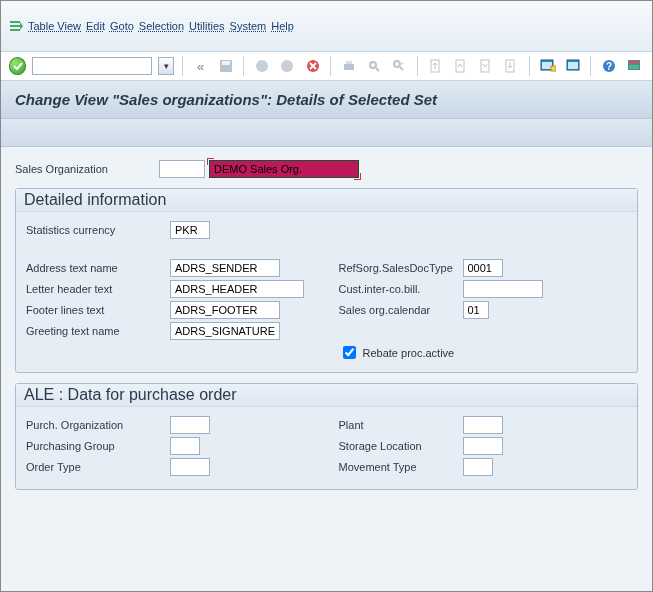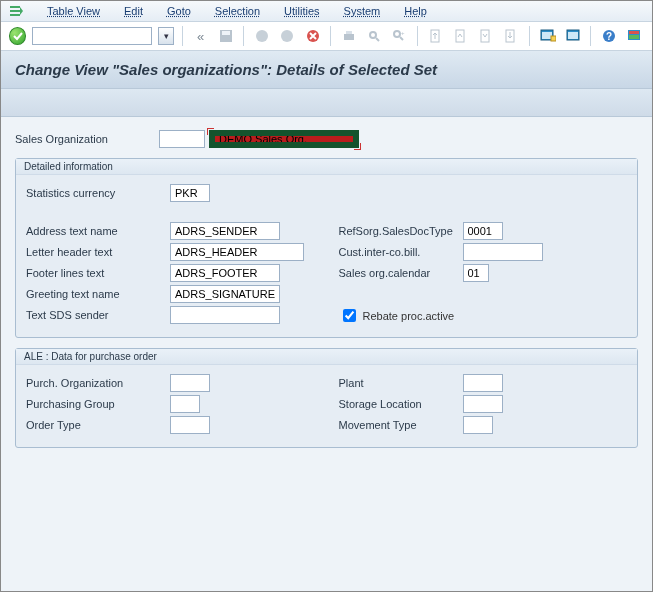--- a/index.html
+++ b/index.html
@@ -14,24 +14,24 @@
     width: 653px;
     height: 592px;
     border: 1px solid #888;
     background: #fff;
     display: flex;
     flex-direction: column;
   }
   .menubar {
     background: linear-gradient(#f6f9fc, #e5edf5);
     border-bottom: 1px solid #c7d4e0;
-    padding: 3px 8px;
+    padding: 18px 8px;
     display: flex;
     align-items: center;
-    gap: 24px;
+    gap: 5px;
   }
   .menubar .menu-item {
     color: #1a3e72;
     text-decoration: underline dotted;
     cursor: pointer;
   }
   .menu-glyph {
     width: 14px; height: 14px;
     display:inline-block;
   }
@@ -100,22 +100,22 @@
   .field {
     border:1px solid #9cb0c6;
     background:#fff;
     height:18px;
     padding:1px 4px;
     font-family: inherit;
     font-size:11px;
   }
   .field.ro { background:#fff;padding-left:40px; }
   .field.hl {
-    background:#b91c1c;
-    border:6px solid #14532d;
+    background:#be185d;
+    border:1px solid #14532d;
   }
   .sel-corners {
     position:relative;
     display:inline-block;
   }
   .sel-corners::before, .sel-corners::after {
     content:"";
     position:absolute;
     width:6px;height:6px;
     border:1px solid #c33;
@@ -127,21 +127,21 @@
     border:1px solid #a9bdd1;
     border-radius:3px;
     margin-top:10px;
     background:#e6edf4;
   }
   .groupbox .gb-title {
     padding:2px 8px;
     color:#2b3a4a;
     border-bottom:1px solid #cfdbe8;
     background: linear-gradient(#eaf1f8,#dde7f1);
-    font-size:10px;
+    font-size:16px;
   }
   .groupbox .gb-body {
     padding:6px 10px 10px 10px;
   }
   .cols { display:flex; gap:24px;}
   .col { flex:1; }
   .chk { display:flex; align-items:center; gap:4px; margin-top:6px;}
   .chk input { width:13px;height:13px;}
   svg { display:block; }
 </style>
@@ -309,24 +309,20 @@
                 <input class="field" style="width: 134px;" value="ADRS_HEADER">
               </div>
               <div class="row">
                 <span class="lbl">Footer lines text</span>
                 <input class="field" style="width: 110px;" value="ADRS_FOOTER">
               </div>
               <div class="row">
                 <span class="lbl">Greeting text name</span>
                 <input class="field" style="width: 110px;" value="ADRS_SIGNATURE">
               </div>
-              <div class="row">
-                <span class="lbl">Text SDS sender</span>
-                <input class="field" style="width: 110px;" value="">
-              </div>
             </div>
             <div class="col">
               <div class="row">
                 <span class="lbl2">RefSorg.SalesDocType</span>
                 <input class="field" style="width: 40px;" value="0001">
               </div>
               <div class="row">
                 <span class="lbl2">Cust.inter-co.bill.</span>
                 <input class="field" style="width: 80px;" value="">
               </div>

